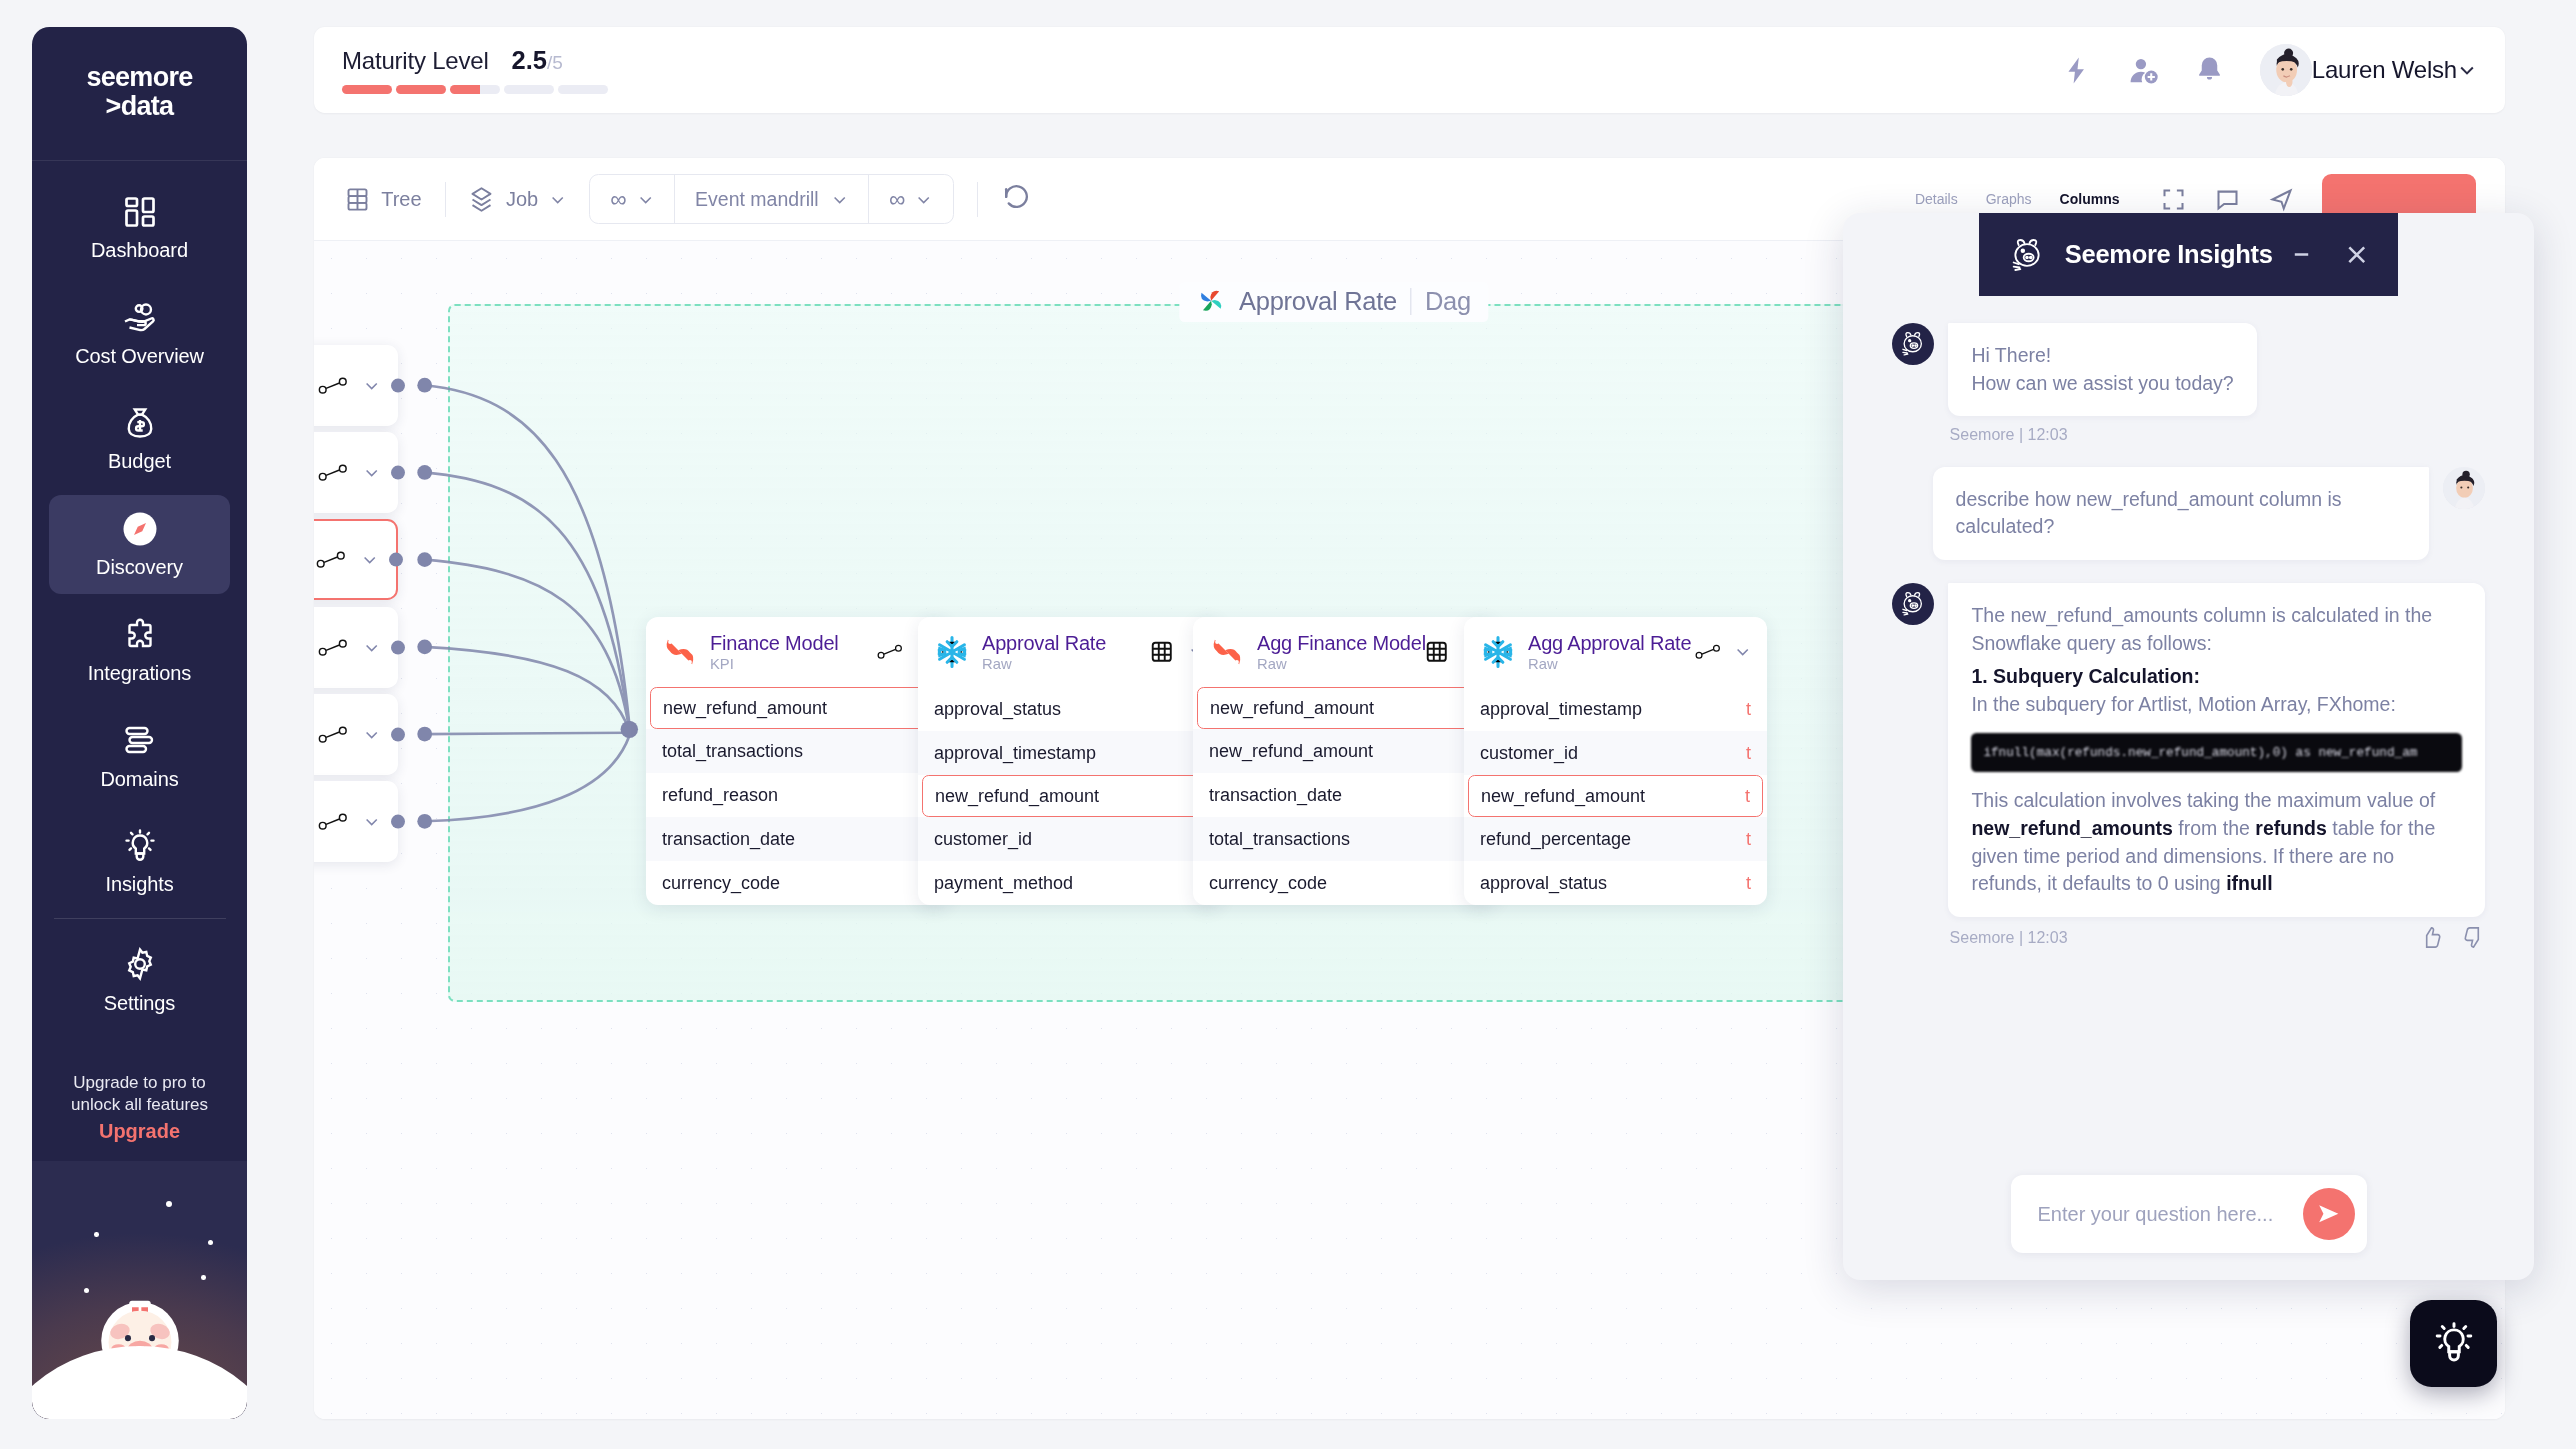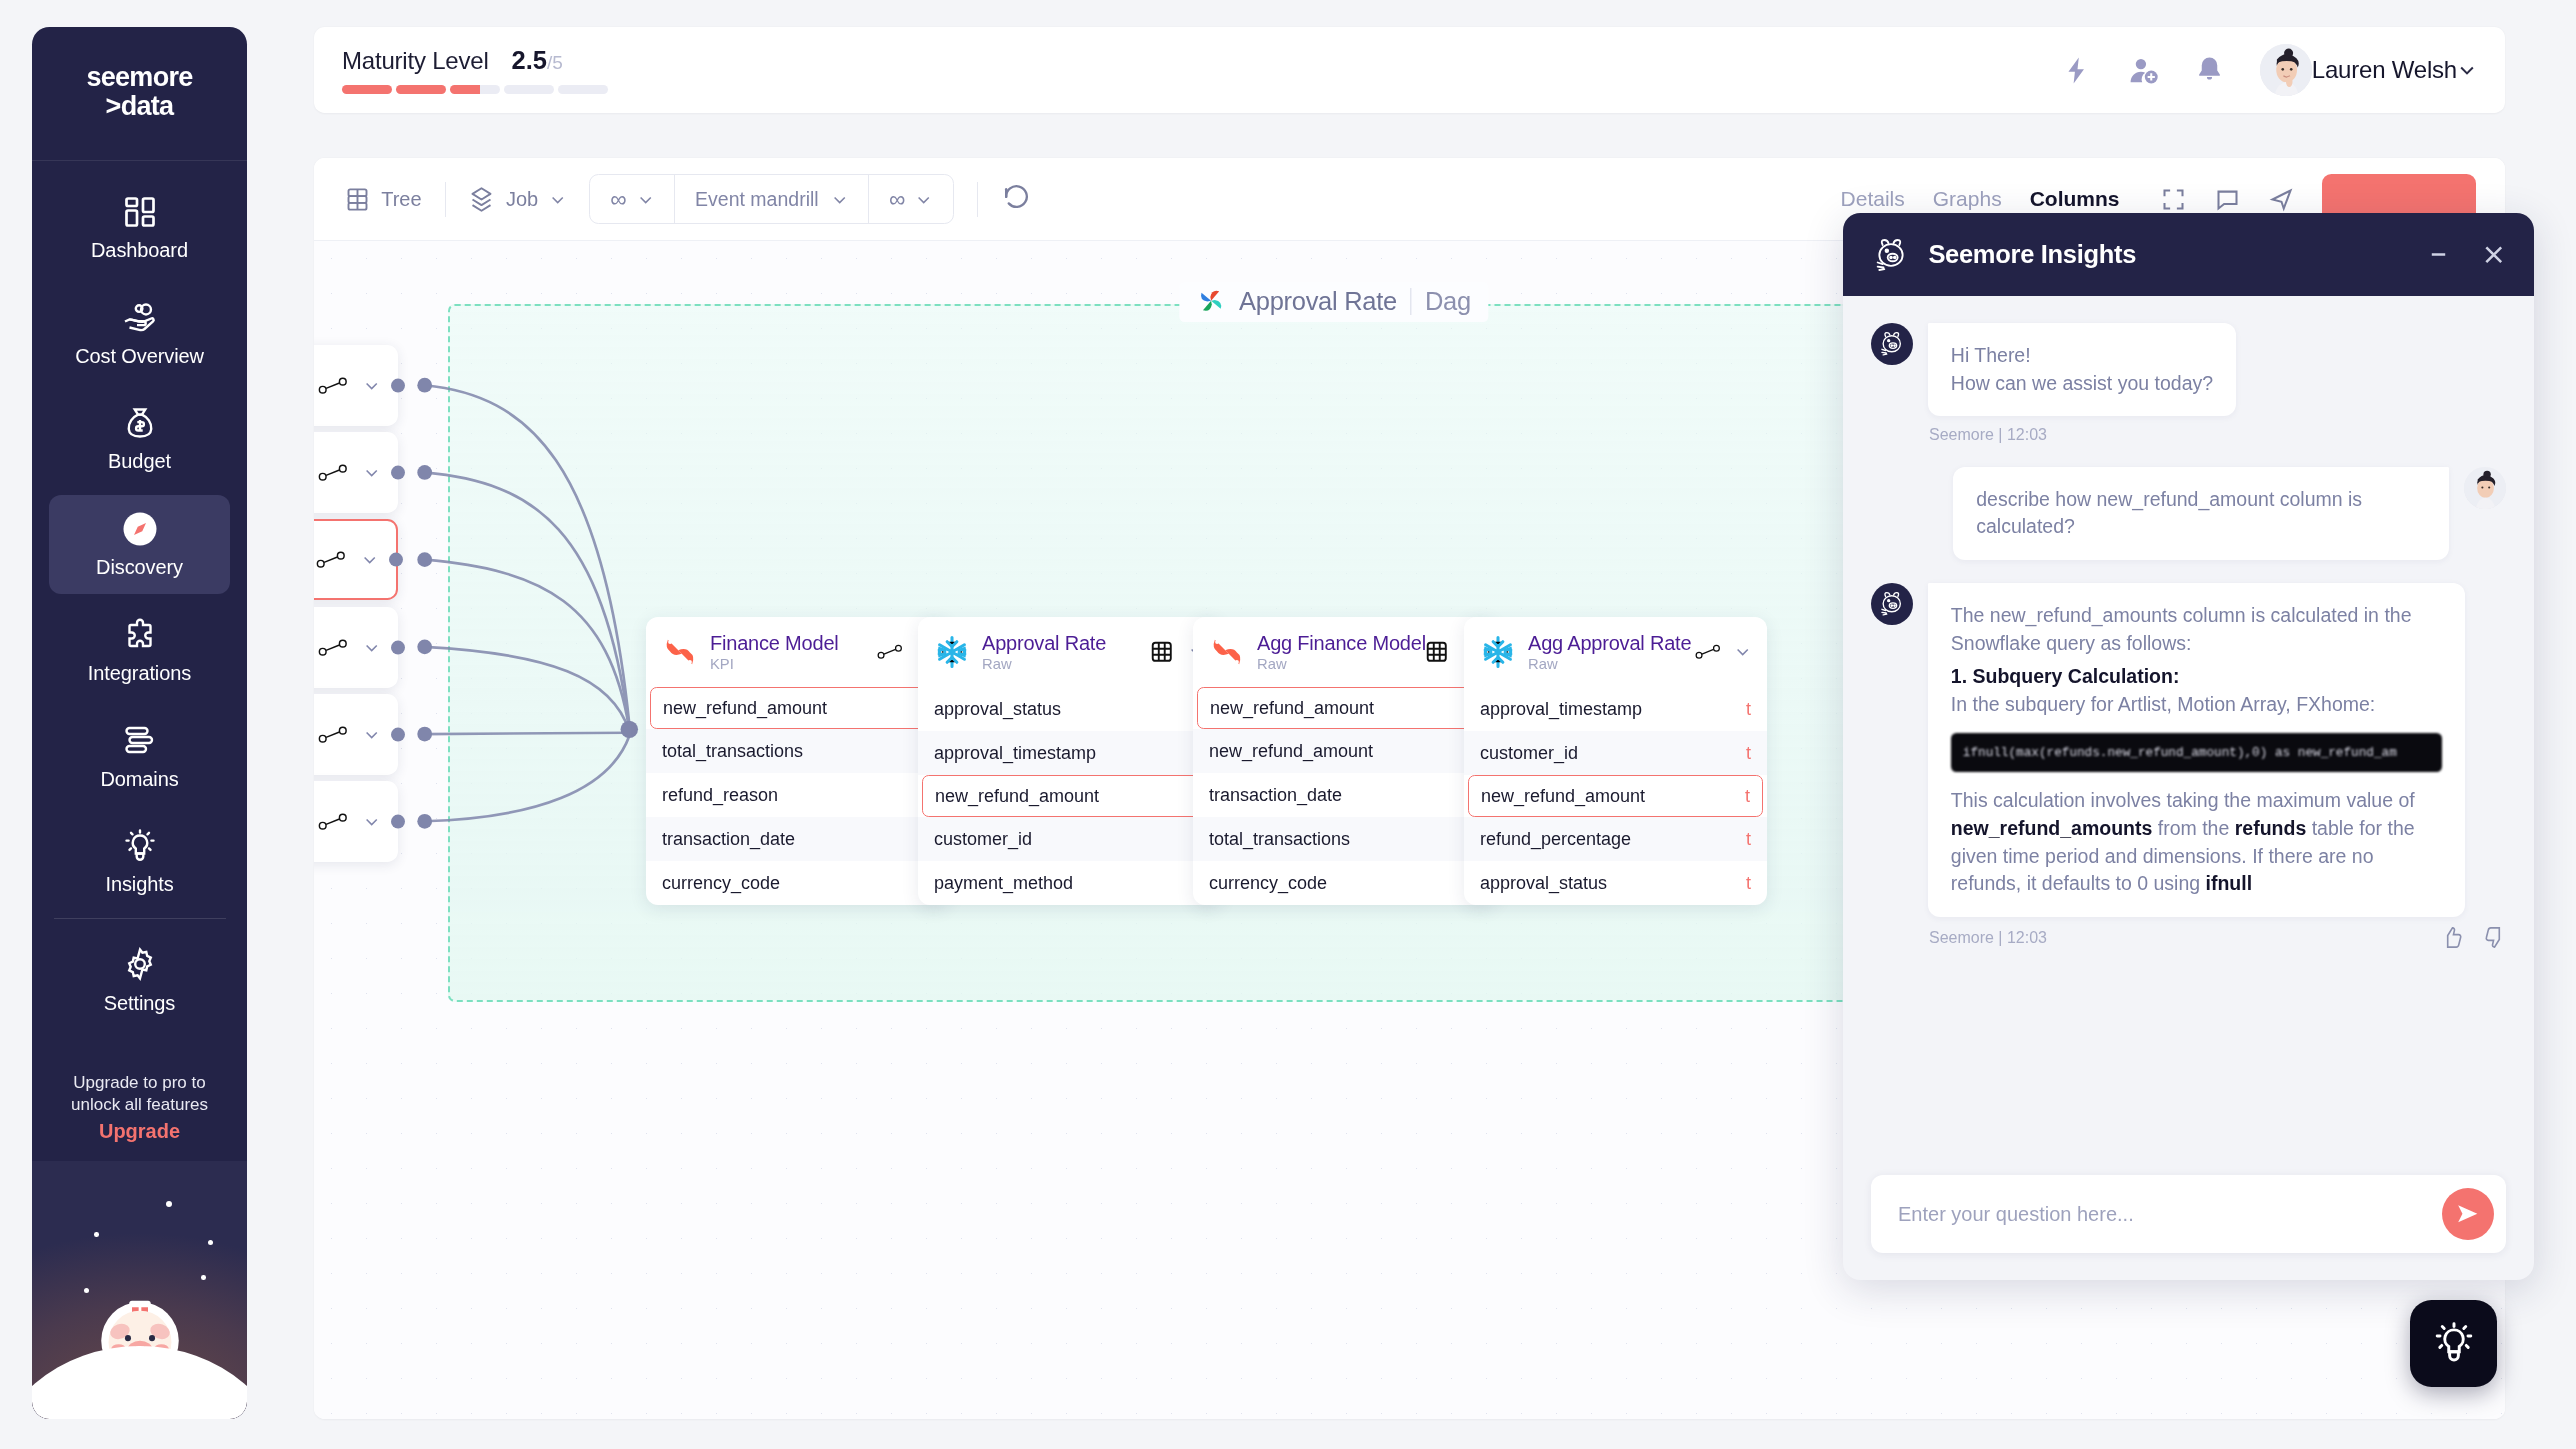--- a/index.html
+++ b/index.html
@@ -108,21 +108,21 @@
     display:flex; align-items:center; border:0.7px solid #e6e8f0; border-radius: 9.4px;
     height: 50px; overflow:hidden;
   }
   .pill-seg { display:flex; align-items:center; gap:12px; padding: 0 20px; height:100%; color:#8185a6; font-size: 19.5px; cursor:pointer;}
   .pill-seg + .pill-seg { border-left: 0.7px solid #e6e8f0; }
   .inf { font-size: 23px; letter-spacing: -2px; color:#8185a6; }
   .chev-s { width: 17.4px; height: 17.4px; color:#8185a6; }
   .chev-s svg { width:100%;height:100%;}
 
   #tabs { margin-left:auto; display:flex; align-items:center; gap: 28px; padding-right: 40px; }
-  .tab { font-size: 21px; color:#9da1bd; cursor:pointer; }
+  .tab { font-size: 14px; color:#9da1bd; cursor:pointer; }
   .tab.active { color:#14142b; font-weight:700; }
   #tool-right { display:flex; align-items:center; gap:27px; }
   #cta-btn {
     background:#f4736f; border-radius: 9.4px; height: 50px; min-width: 154px;
     display:flex; align-items:center; justify-content:center; color:#fff; font-size: 19px;
     cursor:pointer;
   }
 
   
   #graph {
@@ -186,21 +186,21 @@
     margin: 0 4px; padding: 0 12px; height: 42px; background:#fff;
   }
 
   #edges { position:absolute; inset:0; pointer-events:none; }
 
   
   #chat {
     position:absolute; right: 42px; top: 213px; width: 691px; height: 1067px;
     background:#f3f4f8; border-radius: 17.4px;
     box-shadow: 0 9.4px 40px rgba(30,35,80,.16);
-    overflow:hidden; display:flex; flex-direction:column; z-index: 60;
+    overflow:hidden; display:flex; flex-direction:column; z-index: 60; align-items: center;
   }
   #chat-head {
     height: 83px; background:#232347; display:flex; align-items:center;
     padding: 0 28px; gap: 17.4px; flex:0 0 auto;
   }
   #chat-logo { width: 40px; height: 40px; }
   #chat-logo svg { width:100%;height:100%;}
   #chat-title { color:#fff; font-size: 25.5px; font-weight:700; letter-spacing:-0.3px; }
   #chat-ctrls { margin-left:auto; display:flex; align-items:center; gap: 31px; }
   .cc { color:#cfd2e4; cursor:pointer; display:flex; align-items:center; justify-content:center;}

